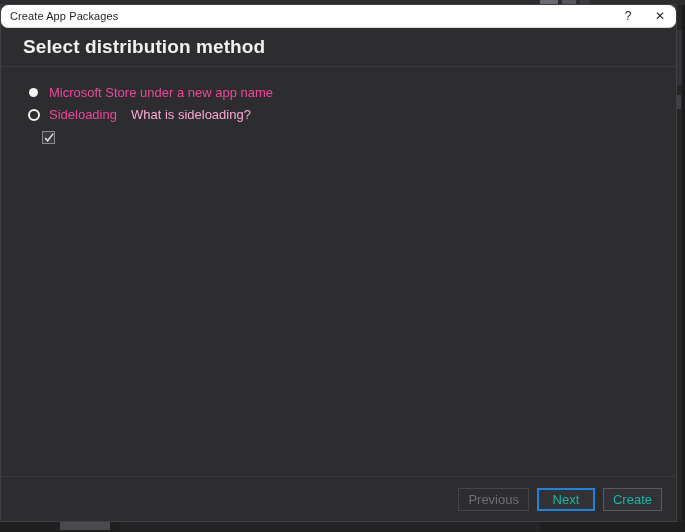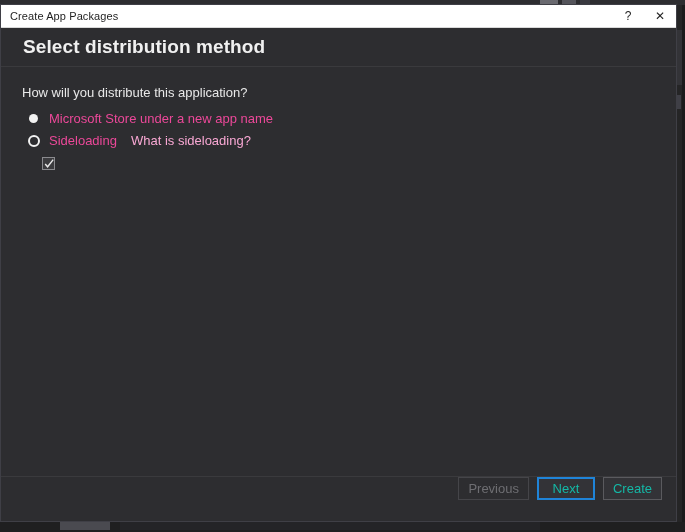--- a/index.html
+++ b/index.html
@@ -82,20 +82,21 @@
   }
 
   
   .titlebar {
     height: 22px;
     background: #ffffff;
     display: flex;
     align-items: center;
     flex: none;
     border-bottom: 1px solid #d9d9d9;
+    border-radius: 7px;
   }
   .titlebar-text {
     font-size: 11px;
     color: #1f1f1f;
     padding-left: 9px;
     letter-spacing: 0.1px;
     white-space: nowrap;
   }
   .titlebar-spacer { flex: 1 1 auto; }
   .titlebar-btn {
@@ -204,20 +205,21 @@
     left: 1px; top: 0px;
   }
 
   
   .footer {
     height: 44px;
     flex: none;
     background: #2d2d30;
     border-top: 1px solid #3a3a3d;
     display: flex;
+    align-items: center;
     justify-content: flex-end;
     padding-right: 14px;
     gap: 8px;
   }
   .btn {
     min-width: 58px;
     height: 23px;
     padding: 0 9px;
     font-size: 13px;
     font-family: "Liberation Sans", sans-serif;
@@ -272,21 +274,20 @@
       <span>✕</span>
     </div>
   </div>
 
   <div class="header">
     <div class="header-title">Select distribution method</div>
   </div>
 
   <div class="content">
 
-    <p class="question">How will you distribute this application?</p>
 
     <div class="option-row">
       <span class="radio">
         <span class="rdot"></span>
       </span>
       <span class="option-label">Microsoft Store under a new app name</span>
     </div>
 
     <div class="option-row">
       <span class="radio ring">

